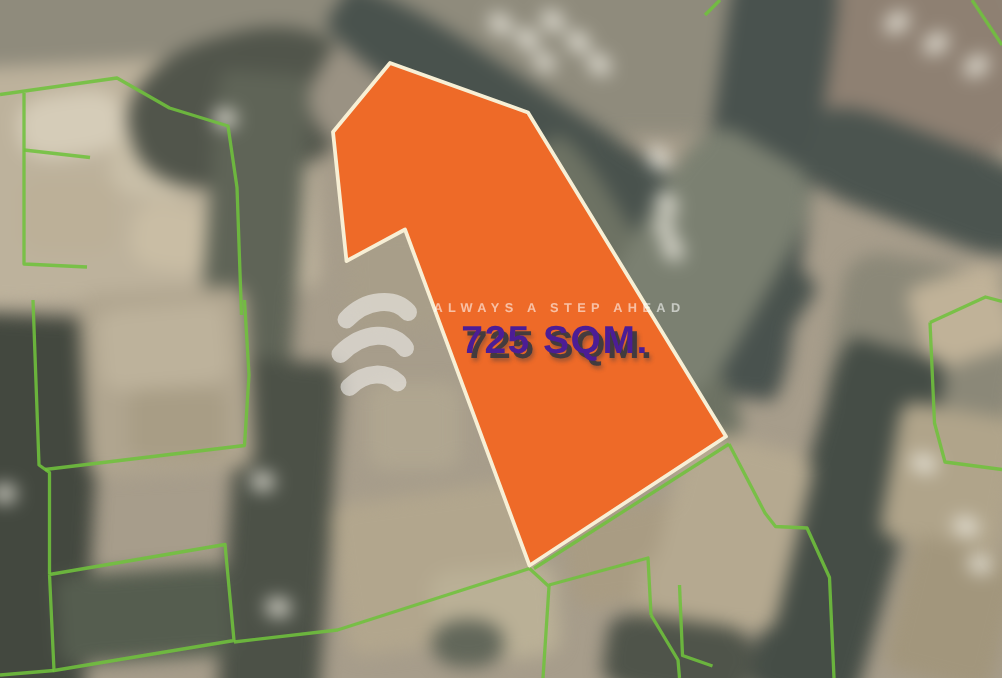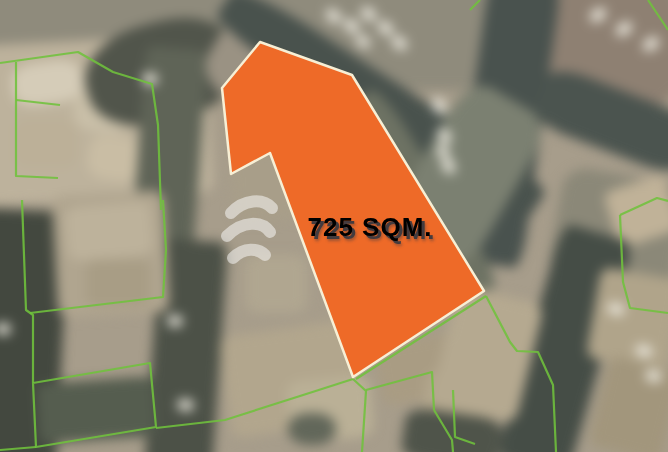--- a/index.html
+++ b/index.html
@@ -8,21 +8,21 @@
   .bgwrap{position:absolute;inset:0;filter:blur(6px);}
   .blob{position:absolute;}
   .car{position:absolute;border-radius:45%;box-shadow:0 0 5px rgba(250,248,240,.65);}
   .layer{position:absolute;inset:0;width:668px;height:452px;}
   .wm{position:absolute;left:0;top:0;width:668px;height:452px;pointer-events:none;}
   .wm-text{position:absolute;left:289px;top:196px;color:rgba(255,255,255,.52);}
   .wm-brand{font-weight:bold;font-size:31px;line-height:30px;letter-spacing:0px;white-space:nowrap;}
   .wm-tagline{margin-top:4px;font-weight:bold;font-size:8.5px;letter-spacing:3.6px;white-space:nowrap;
               color:rgba(255,255,255,.58);}
   .area-label{position:absolute;left:370px;top:227px;transform:translate(-50%,-50%);
-              font-size:26px;font-weight:bold;letter-spacing:1px;color:#000000;white-space:nowrap;
+              font-size:26px;font-weight:bold;letter-spacing:1px;color:#4c1d95;white-space:nowrap;
               text-shadow:3px 3px 0 rgba(56,56,64,.92),4px 5px 3px rgba(56,56,64,.45);}
 </style>
 </head>
 <body>
 
 <div class="stage">
 
   <div class="bgwrap">
     <div id="blobs">
         <div class="blob" style="left: -30px; top: -30px; width: 728px; height: 120px; transform: rotate(0deg); border-radius: 0%; background: rgb(143, 139, 124);"></div>
@@ -110,18 +110,19 @@
 
   <div class="wm">
     <svg class="layer">
       <g fill="none" stroke="rgba(255,255,255,0.5)" stroke-width="12" stroke-linecap="round">
         <path d="M 231 213 C 244 199, 263 198, 272 208"></path>
         <path d="M 227 236 C 243 220, 262 221, 270 232"></path>
         <path d="M 233 258 C 244 247, 258 248, 265 255"></path>
       </g>
     </svg>
     <div class="wm-text">
+      <div class="wm-tagline">ALWAYS A STEP AHEAD</div>
     </div>
   </div>
 
   <div class="area-label">725 SQM.</div>
 
 </div>
 
 </body></html>

